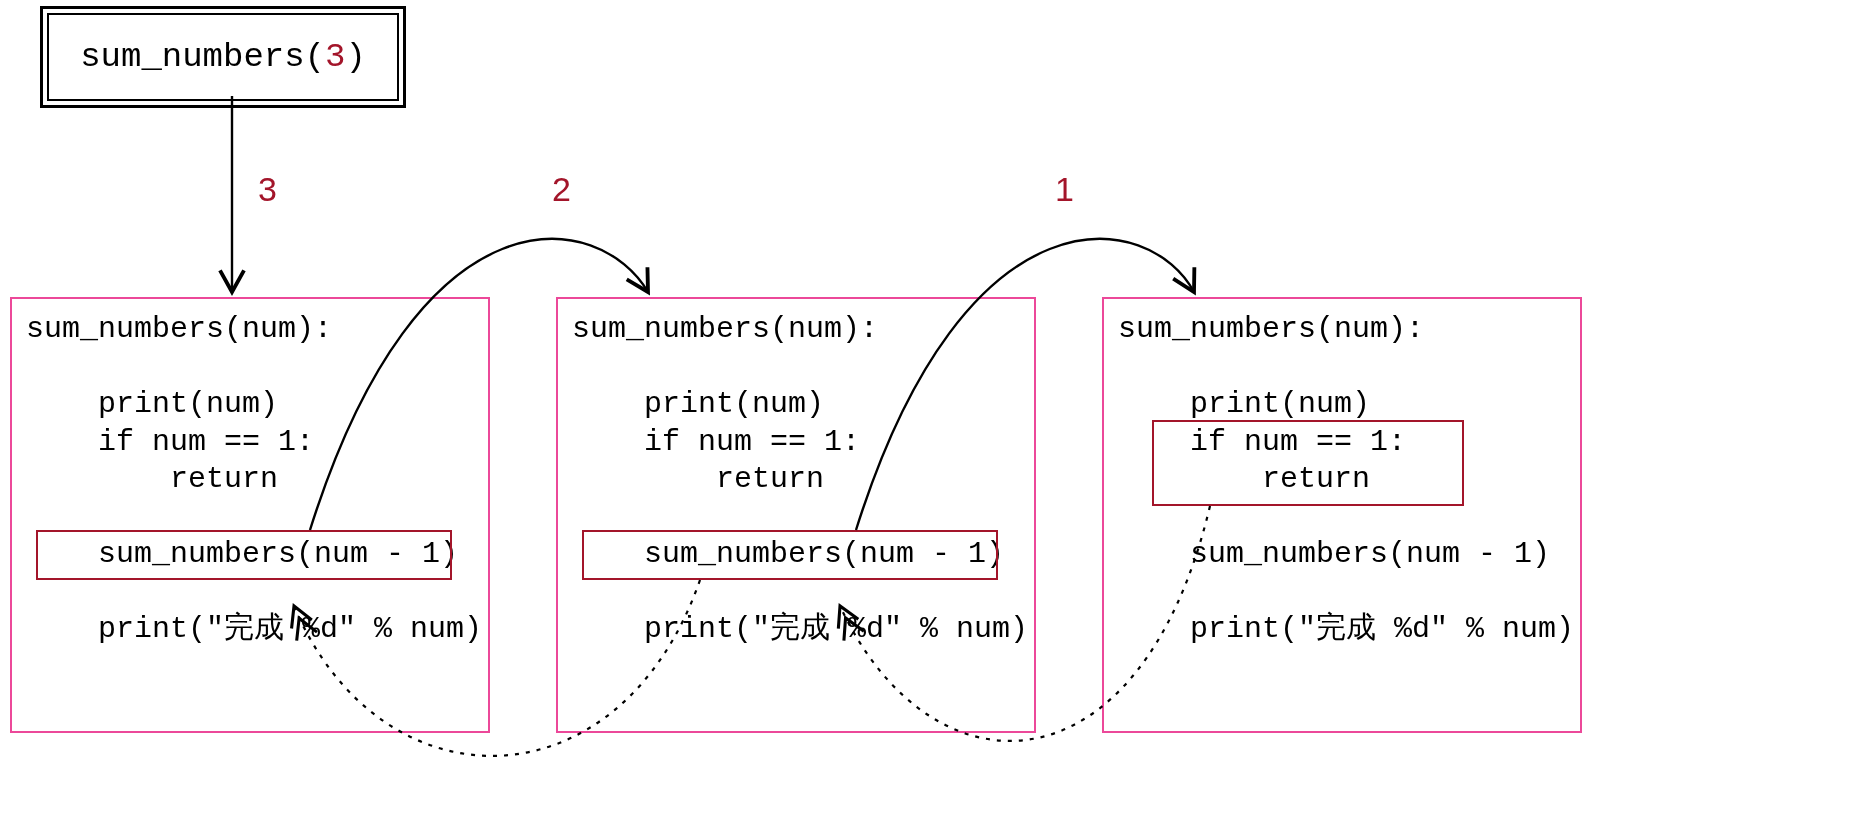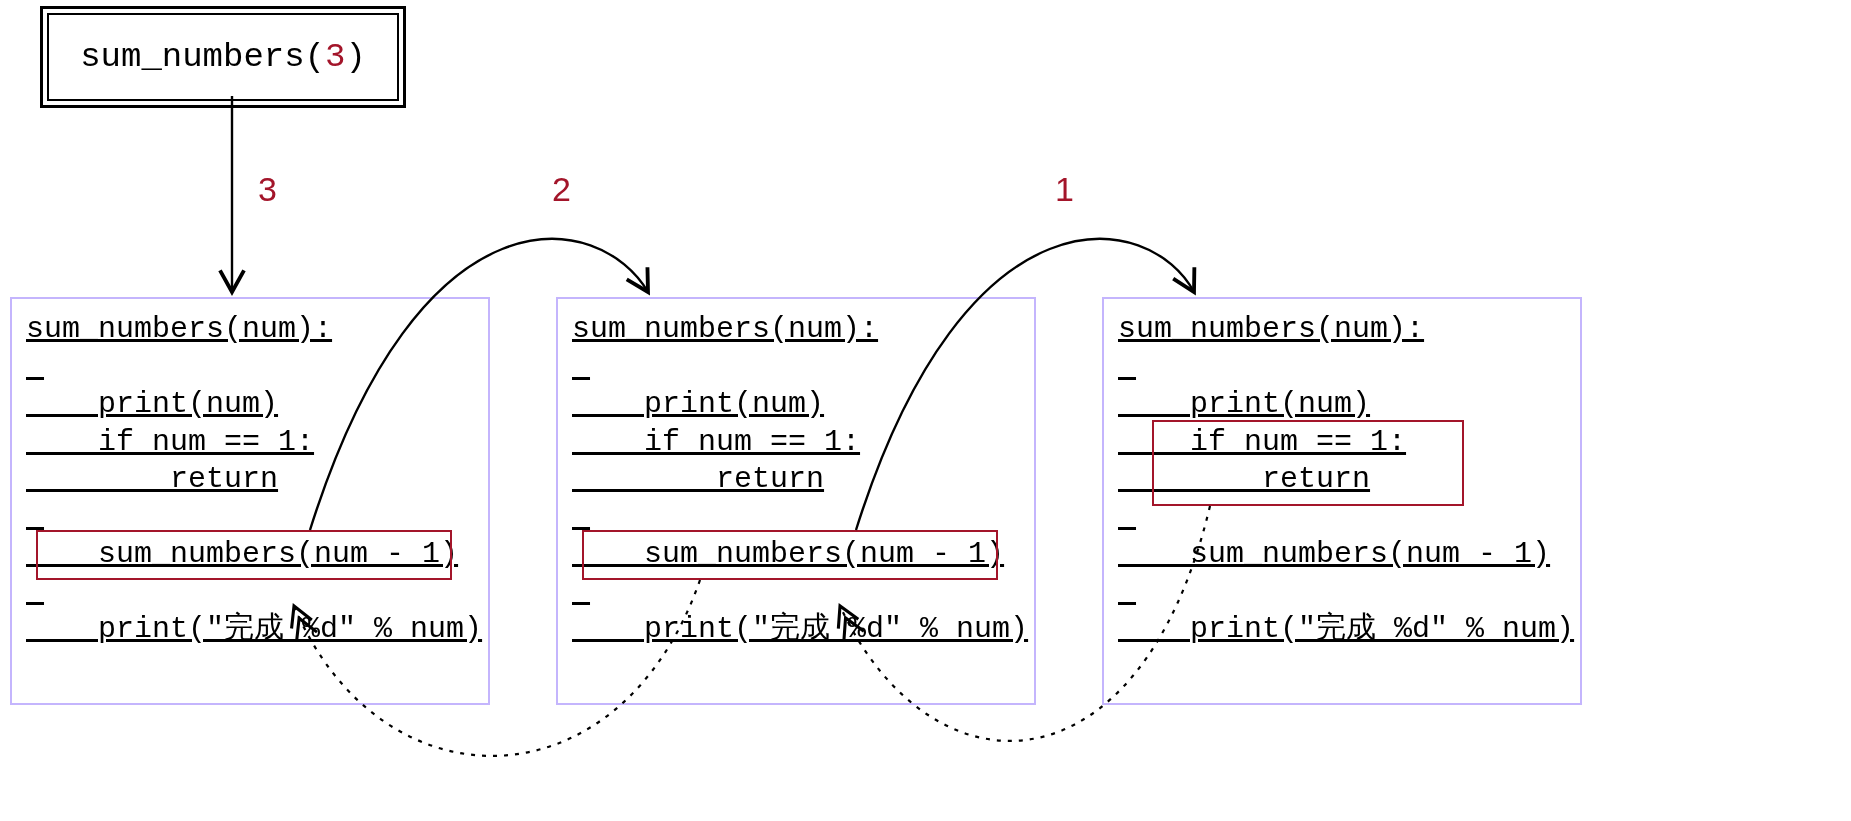--- a/index.html
+++ b/index.html
@@ -27,23 +27,22 @@
   .call-box-inner {
     position: absolute;
     inset: 4px;
     border: 2px solid #000;
     display: flex;
     align-items: center;
     justify-content: center;
   }
   .frame {
     position: absolute;
-    border: 2px solid #c4b5fd;
-    padding: 12px 14px 0 14px;
-    text-decoration: underline;
+    border: 2px solid #ec4899;
+    padding: 12px 14px 28px 14px;
   }
   .hl {
     position: absolute;
     border: 2px solid #a3152a;
     pointer-events: none;
   }
   .edge-label {
     position: absolute;
     color: #a3152a;
     font-family: "Helvetica Neue", Helvetica, Arial, sans-serif;

